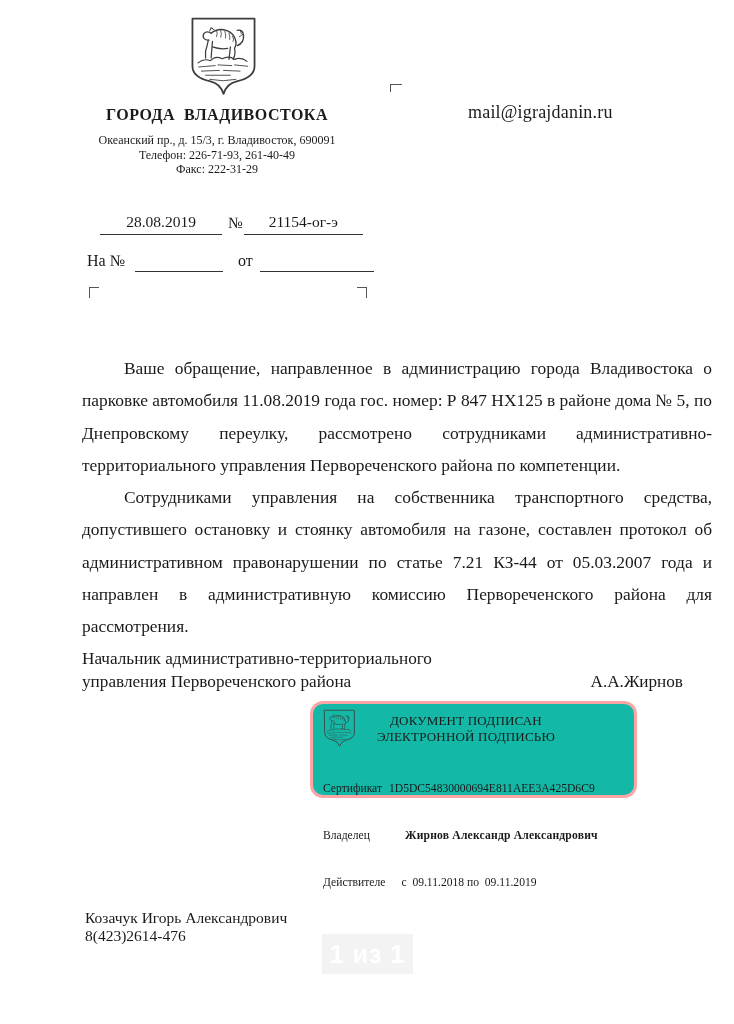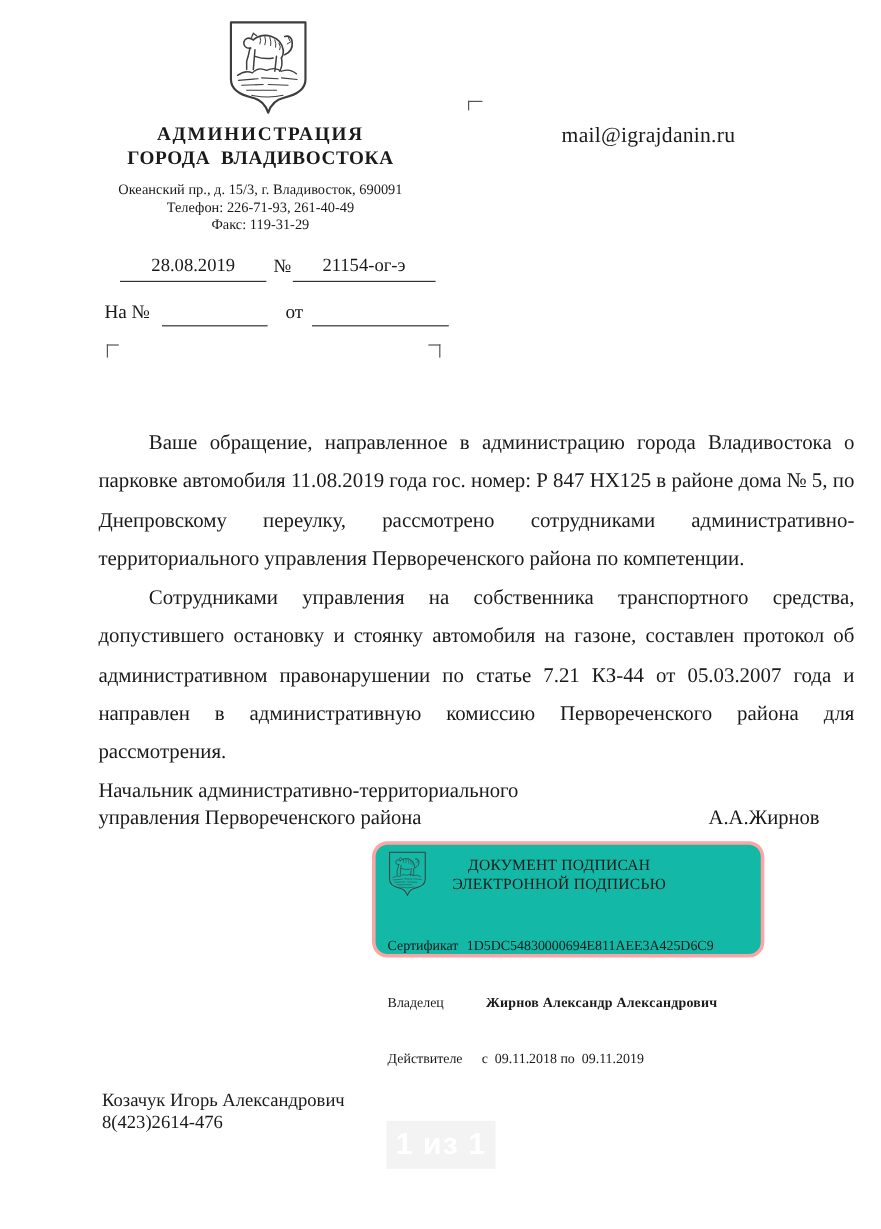--- a/index.html
+++ b/index.html
@@ -156,26 +156,25 @@
         <path class="ln" stroke-width="1.2" d="M40 20 q2 5 0 9 M46 20 q2 6 0 10 M52 21 q2 6 1 10 M58 24 q2 5 1 9 M63 28 q3 5 1 8"></path>
       </symbol>
     </defs>
   </svg>
 
   <svg class="emblem-main" viewBox="0 0 100 120">
     <use href="#vlk-emblem"></use>
   </svg>
 
   <div class="org-block">
-    <div class="org-line1">АДМИНИСТРАЦИЯ</div>
     <div class="org-line2">ГОРОДА  ВЛАДИВОСТОКА</div>
     <div class="org-contacts">
       <div>Океанский пр., д. 15/3, г. Владивосток, 690091</div>
       <div>Телефон: 226-71-93, 261-40-49</div>
-      <div>Факс: 119-31-29</div>
+      <div>Факс: 222-31-29</div>
     </div>
   </div>
 
   <div class="email">mail@igrajdanin.ru</div>
 
   <div class="corner corner-tl-style corner-top-right-zone"></div>
 
   <div class="ref-row1">
     <span class="ref-cell ref-date">28.08.2019</span>
     <span class="ref-nolabel">№</span>

